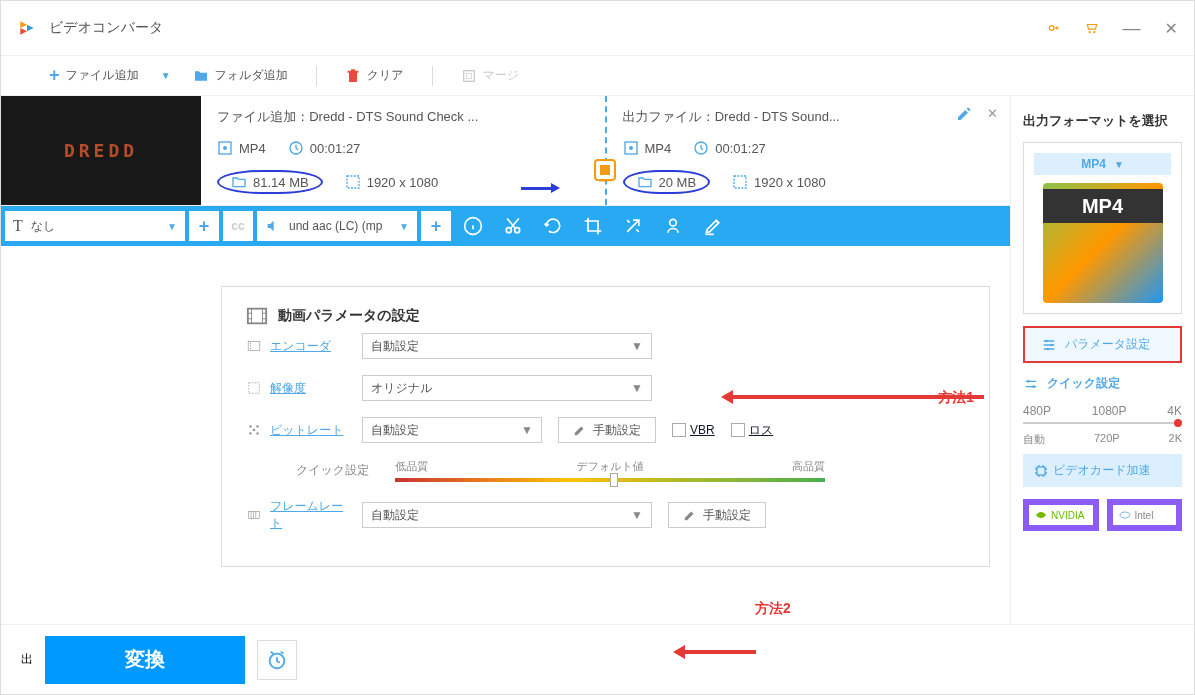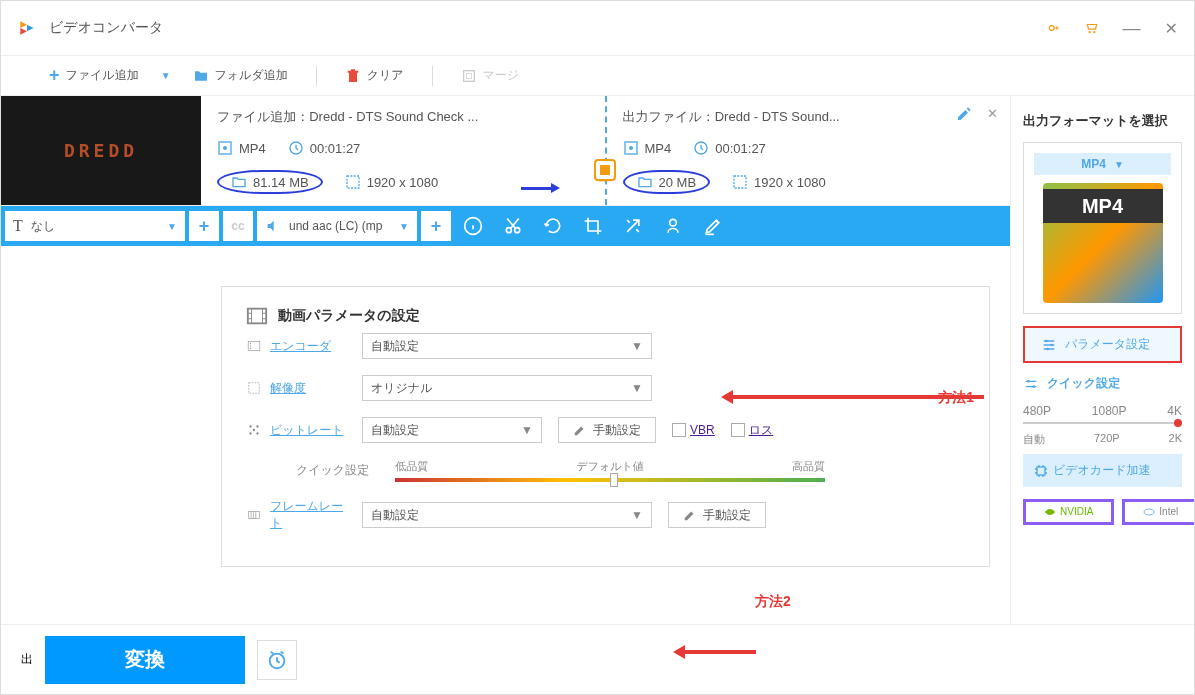--- a/index.html
+++ b/index.html
@@ -35,51 +35,51 @@
 .tool-icon svg{width:20px;height:20px}
 .params-panel{margin:40px 20px 20px 220px;border:1px solid #ddd;padding:18px 24px}
 .panel-title{display:flex;align-items:center;gap:10px;font-size:14px;font-weight:bold;color:#333;margin-bottom:6px}
 .param-row{display:flex;align-items:center;gap:16px;margin-bottom:16px}
 .param-label{width:100px;color:#4fa8e8;text-decoration:underline;display:flex;align-items:center;gap:8px}
 .param-label .pico{width:16px;height:14px;color:#888;text-decoration:none;flex-shrink:0}
 .param-select{width:290px;height:26px;border:1px solid #ccc;padding:0 8px;display:flex;align-items:center;background:#fff;color:#555}
 .param-select .chev{margin-left:auto;color:#888}
 .param-select.sm{width:180px}
 .manual-btn{height:26px;border:1px solid #ccc;padding:0 14px;display:flex;align-items:center;gap:6px;color:#555;background:#fff}
-.check{display:flex;align-items:center;gap:4px;color:#4c1d95}
+.check{display:flex;align-items:center;gap:4px;color:#0f172a}
 .check .box{width:14px;height:14px;border:1px solid #aaa}
 .slider-labels{width:430px;display:flex;justify-content:space-between;color:#888;font-size:11px;margin-bottom:4px}
 .slider-track{width:430px;height:4px;background:linear-gradient(to right,#c33 0%,#ffc107 40%,#4caf50 100%);position:relative}
 .slider-thumb{position:absolute;top:-5px;left:50%;width:8px;height:14px;background:#fff;border:1px solid #aaa}
 .sidebar{width:184px;border-left:1px solid #eee;padding:16px 12px;display:flex;flex-direction:column;gap:12px}
 .sidebar-title{font-size:13px;font-weight:bold;color:#333}
 .format-box{border:1px solid #ddd;padding:10px;display:flex;flex-direction:column;align-items:center;gap:8px}
 .format-header{width:100%;background:#dbeffe;color:#4fa8e8;text-align:center;padding:4px;display:flex;justify-content:center;align-items:center;gap:8px;font-weight:bold}
 .mp4-img{width:120px;height:120px;position:relative;background:linear-gradient(135deg,#8bc34a,#ff9800,#2196f3);border-radius:4px;overflow:hidden}
 .mp4-img .band{position:absolute;top:6px;left:0;right:0;height:34px;background:#333;color:#fff;display:flex;align-items:center;justify-content:center;font-weight:bold;font-size:20px}
 .param-settings-btn{border:2px solid #e53935;padding:8px 16px;display:flex;align-items:center;gap:8px;color:#4fa8e8;background:#f0f8ff}
 .quick-title{color:#4fa8e8;display:flex;align-items:center;gap:8px;font-weight:bold}
 .quick-slider{position:relative;height:38px}
 .quick-labels{display:flex;justify-content:space-between;color:#888;font-size:12px}
 .quick-labels2{display:flex;justify-content:space-between;color:#888;font-size:11px;margin-top:14px}
 .quick-track{position:absolute;top:18px;left:0;right:0;height:2px;background:#ccc}
 .quick-track::after{content:"";position:absolute;right:0;top:-3px;width:8px;height:8px;background:#e53935;border-radius:50%}
 .gpu-accel{background:#dbeffe;padding:8px 10px;display:flex;align-items:center;gap:4px;color:#4fa8e8}
 .badges{display:flex;gap:8px}
-.badge{flex:1;border:3px solid #8b5cf6;padding:4px 18px;font-size:10px;display:flex;align-items:flex-start;gap:4px;color:#888}
+.badge{flex:1;border:6px solid #8b5cf6;padding:4px 6px;font-size:10px;display:flex;align-items:flex-end;gap:4px;color:#888}
 .footer{position:absolute;bottom:0;left:0;right:0;height:70px;display:flex;align-items:center;padding:0 20px;gap:12px;border-top:1px solid #eee}
 .progress-wrap{flex:1;display:flex;align-items:center;gap:0;position:relative}
 .progress{height:22px;background:#0099ff;position:relative;flex:1}
 .progress .pct{position:absolute;right:110px;top:3px;background:#fff;color:#0099ff;border:1px solid #0099ff;padding:0 6px;font-size:11px}
 .folder-btn{width:36px;height:36px;border:2px solid #e53935;border-radius:50%;display:flex;align-items:center;justify-content:center;color:#4fa8e8;margin-left:8px}
 .convert-btn{width:200px;height:48px;background:#0099ff;color:#fff;display:flex;align-items:center;justify-content:center;font-size:20px;font-weight:bold}
 .clock-btn{width:40px;height:40px;border:1px solid #ddd;display:flex;align-items:center;justify-content:center;color:#4fa8e8}
 .annotation{position:absolute;color:#e53935;font-weight:bold;font-size:14px}
 .ann1{top:388px;right:220px}
-.ann2{bottom:83px;left:754px}
+.ann2{bottom:76px;left:754px}
 .arrow{position:absolute;pointer-events:none}
 .arrow.a1{top:394px;right:210px;width:260px;height:4px;background:#e53935}
 .arrow.a1::before{content:"";position:absolute;left:-10px;top:-5px;border:7px solid transparent;border-right:12px solid #e53935}
 .arrow.a2{bottom:40px;left:675px;width:80px;height:4px;background:#e53935}
 .arrow.a2::before{content:"";position:absolute;left:-10px;top:-5px;border:7px solid transparent;border-right:12px solid #e53935}
 .arrow.a3{top:186px;left:520px;width:36px;height:3px;background:#2b3ed8}
 .arrow.a3::after{content:"";position:absolute;right:-8px;top:-4px;border:5px solid transparent;border-left:9px solid #2b3ed8}
 .sublabel{color:#888;font-size:12px;margin-right:10px}
 </style>
 </head>

